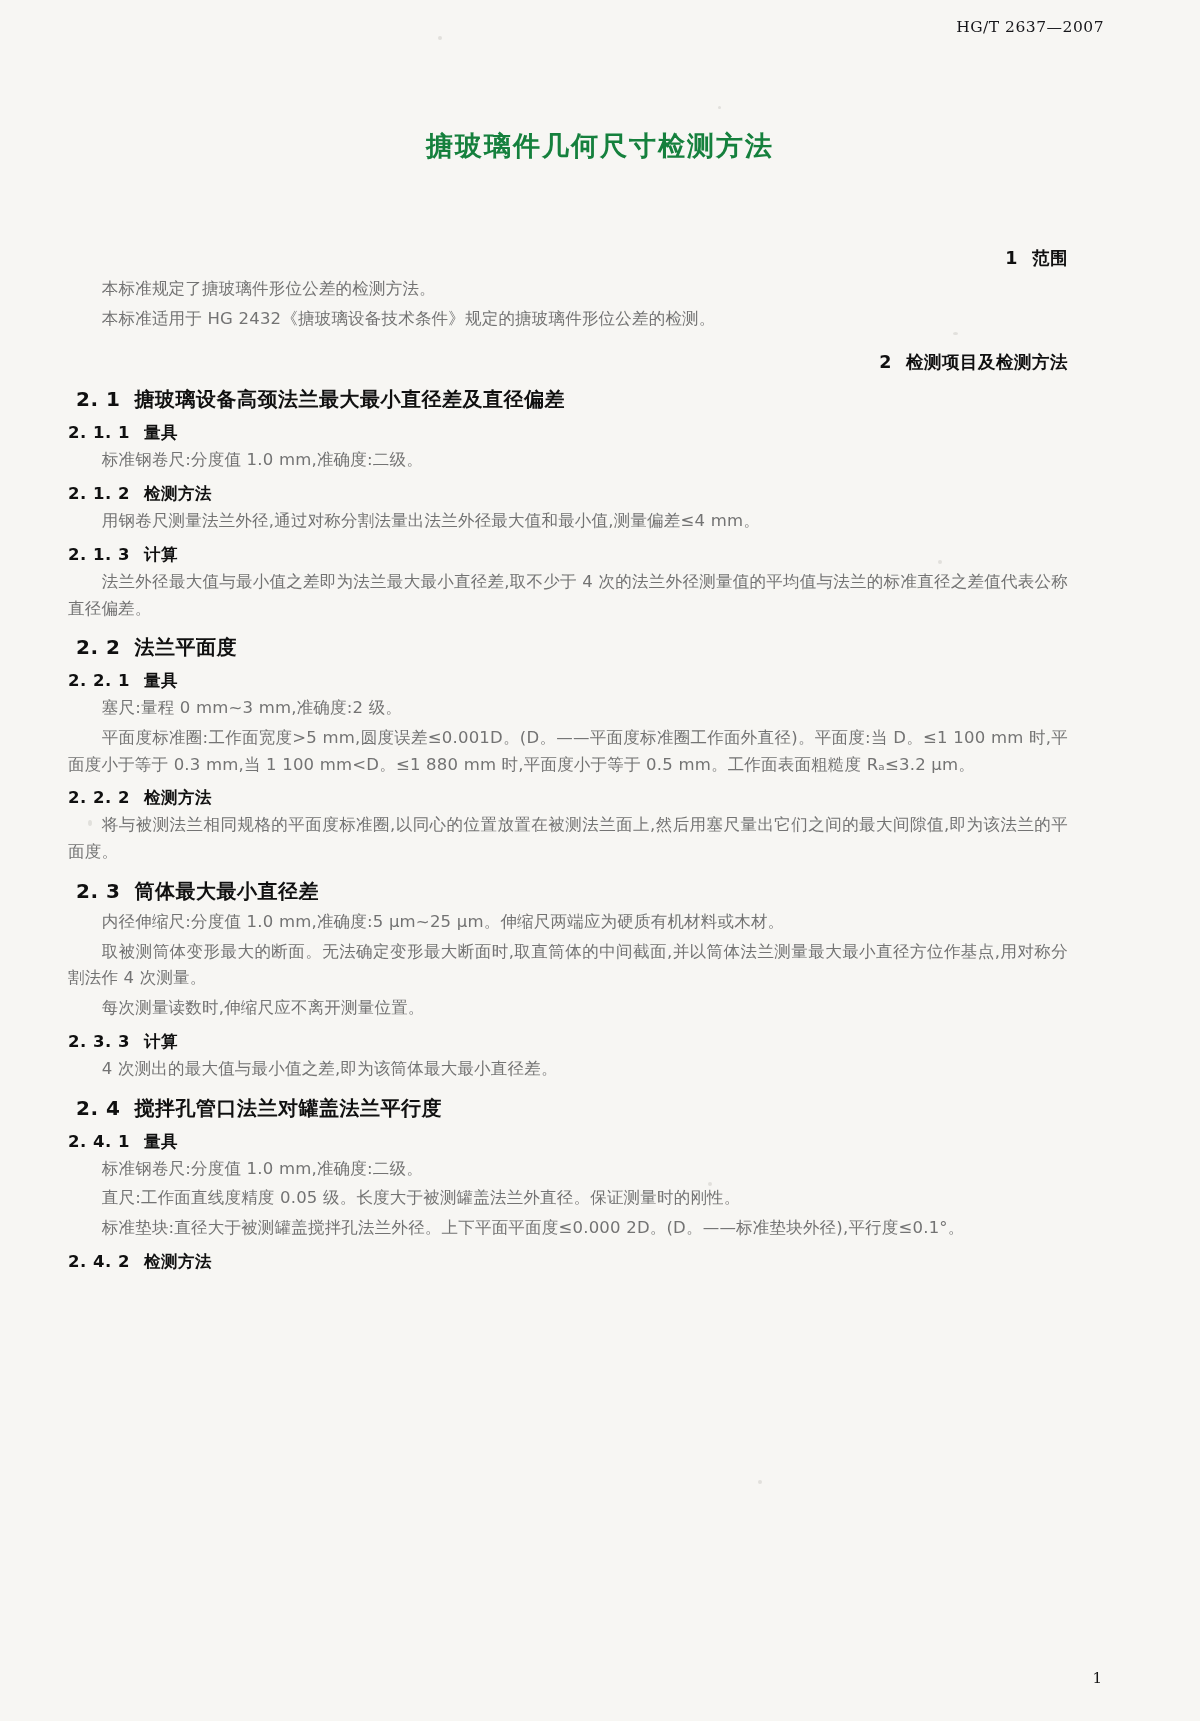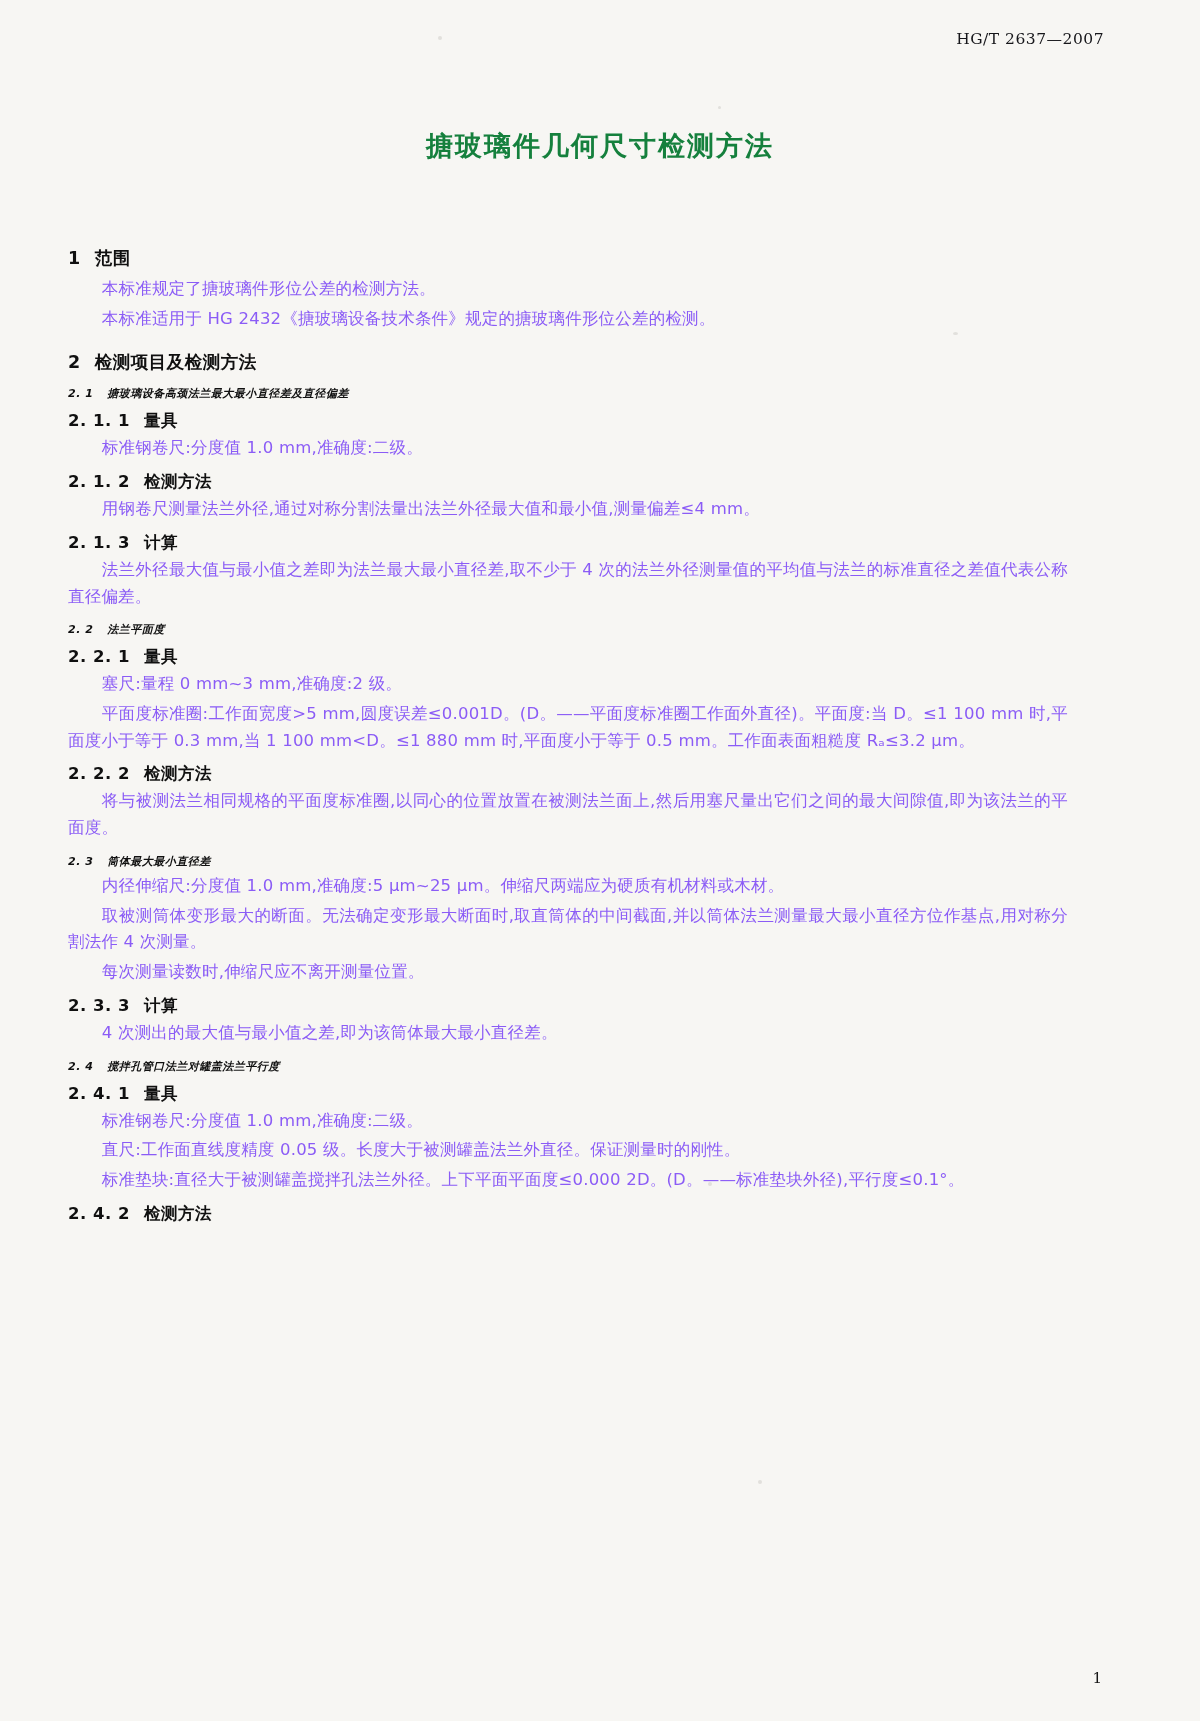--- a/index.html
+++ b/index.html
@@ -29,21 +29,21 @@
   .speck {
     position: absolute;
     background: #cfcdc8;
     border-radius: 50%;
     opacity: .55;
   }
 
   .header {
     position: absolute;
     right: 28px;
-    top: 30px;
+    top: 18px;
     font-size: 15.5px;
     letter-spacing: .5px;
     color: #16161a;
     font-family: "DejaVu Serif", "Liberation Serif", serif;
   }
 
   .doc-title {
     position: absolute;
     top: 128px;
     left: 0;
@@ -64,26 +64,26 @@
   }
 
   .h1, .h2, .h3 {
     font-weight: bold;
     color: #101010;
   }
   .h1 {
     font-size: 17.5px;
     margin: 18px 0 6px 0;
     letter-spacing: .5px;
+    text-align: right;
   }
   .h2 {
-    font-size: 11px;
-    margin: 12px 0 4px 0;
+    font-size: 20px;
+    margin: 12px 0 4px 8px;
     letter-spacing: .5px;
-    font-style: italic;
   }
   .h3 {
     font-size: 16.5px;
     margin: 9px 0 3px 0;
     letter-spacing: .5px;
   }
   .num {
     display: inline-block;
     min-width: 0;
   }
@@ -91,21 +91,21 @@
   .h2 .num { margin-right: 14px; }
   .h3 .num { margin-right: 14px; }
 
   p.para {
     margin: 3px 0 3px 0;
     font-size: 16.5px;
     line-height: 1.62;
     text-indent: 2.05em;
     text-align: justify;
     letter-spacing: .2px;
-    color: #8b5cf6;
+    color: #737373;
     font-family: "DejaVu Sans", "Liberation Sans", sans-serif;
   }
 
   .page-num {
     position: absolute;
     right: 30px;
     bottom: 34px;
     font-size: 15px;
     color: #161616;
     font-family: "DejaVu Serif", "Liberation Serif", serif;

